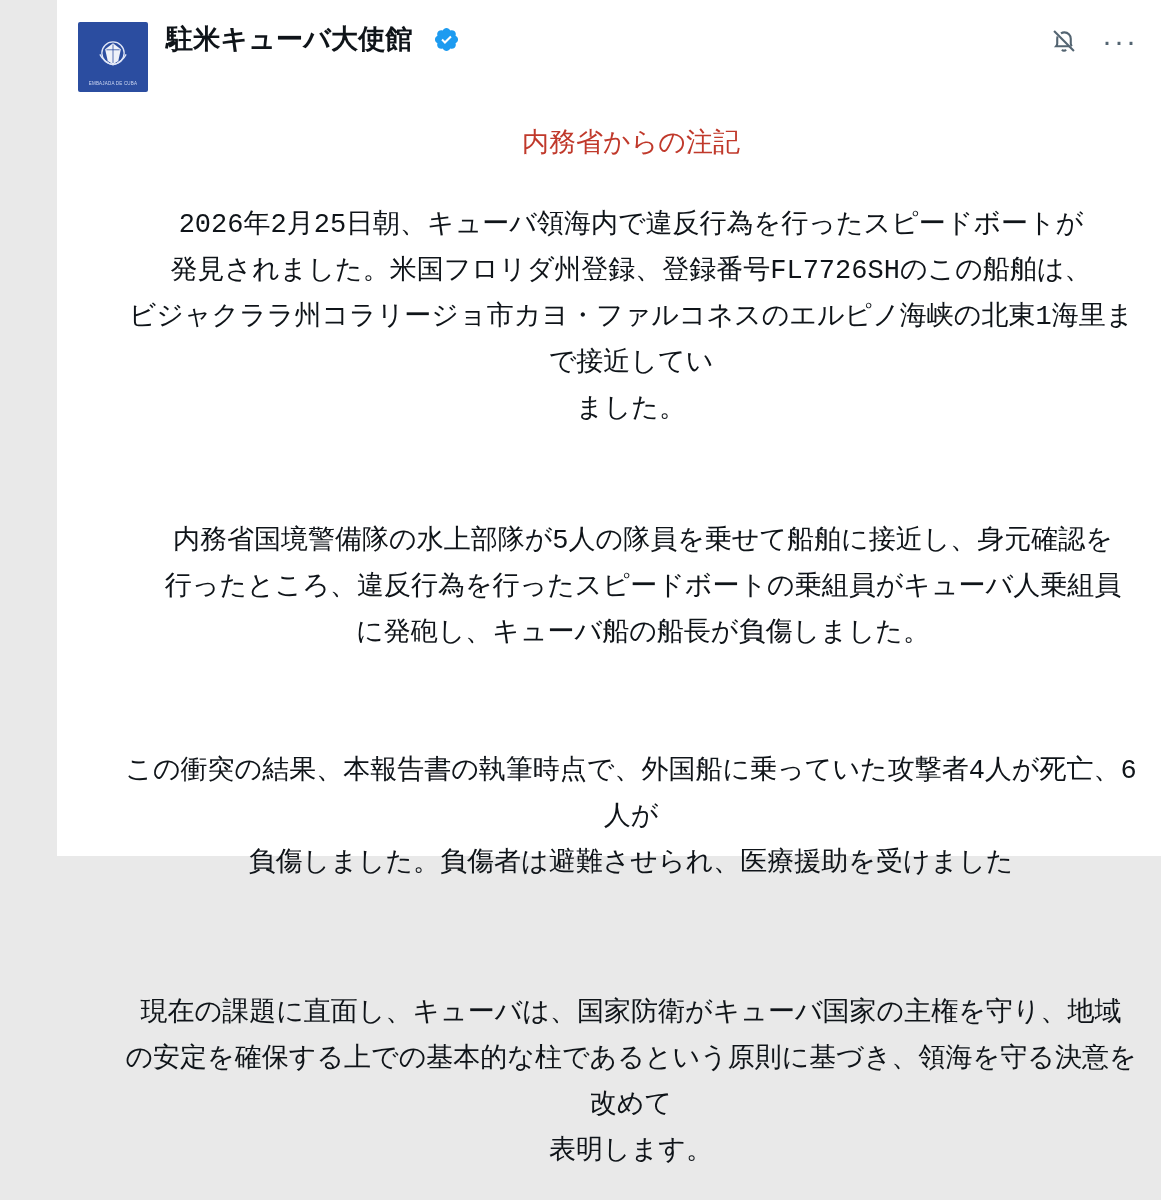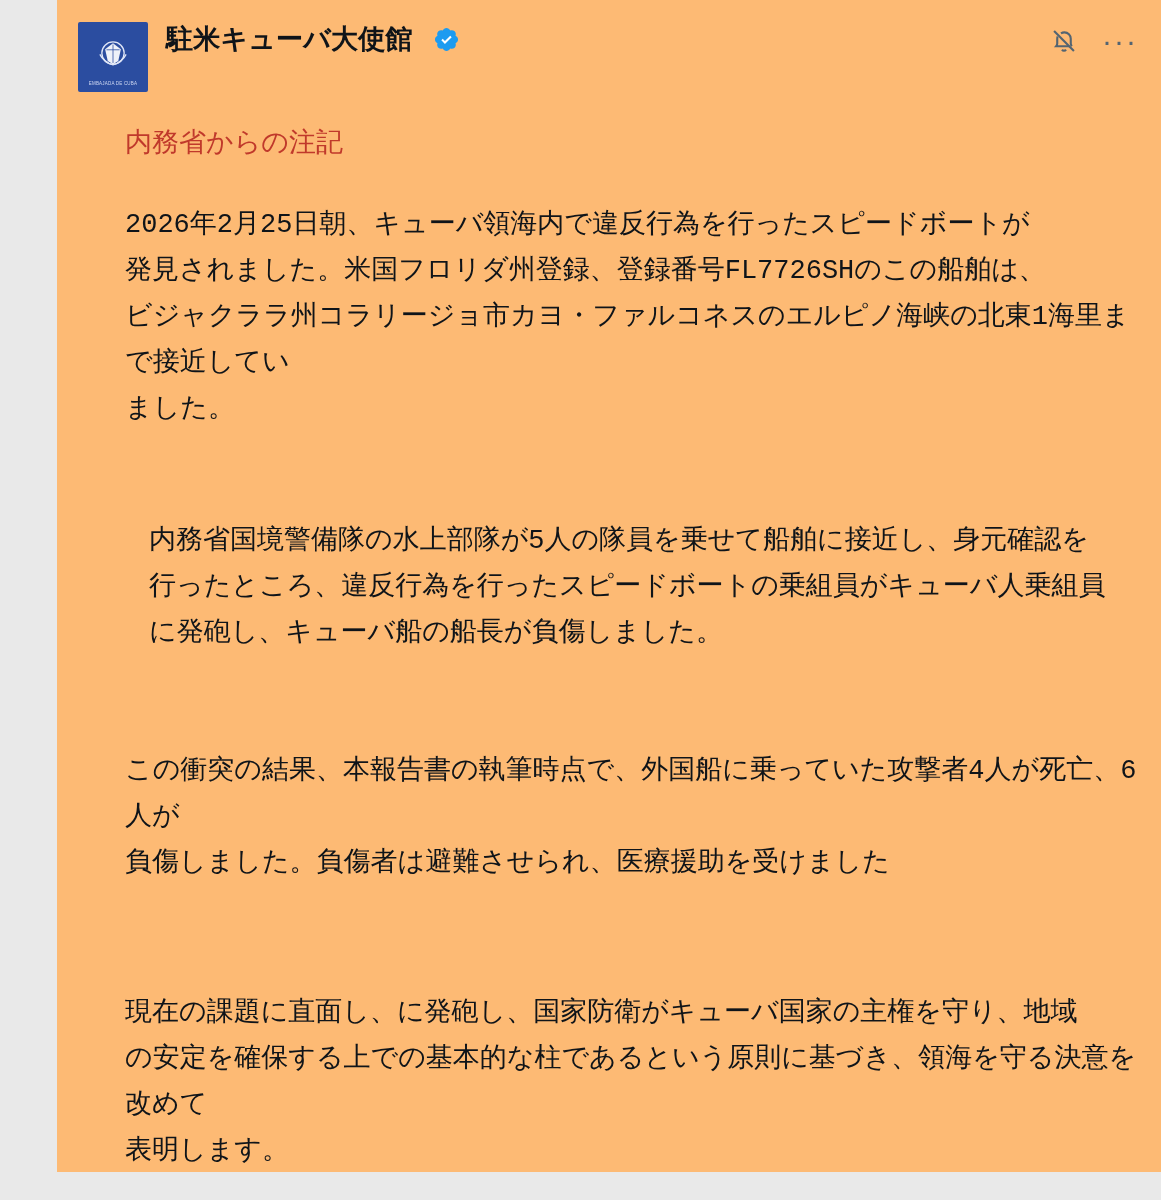--- a/index.html
+++ b/index.html
@@ -21,22 +21,22 @@
     background: #e9e9e9;
     overflow: hidden;
   }
 
   
   .tweet-card {
     position: absolute;
     left: 57px;
     top: 0;
     width: 1104px;
-    height: 1172px;
-    background: #fdba74;
+    height: 856px;
+    background: #ffffff;
     box-sizing: border-box;
     padding: 0;
   }
 
   
   .tweet-header {
     position: relative;
     display: flex;
     align-items: flex-start;
     padding: 22px 24px 0 21px;
@@ -129,20 +129,21 @@
     color: #536471;
     line-height: 10px;
     letter-spacing: 2px;
     font-family: "Liberation Sans", sans-serif;
   }
 
   
   .tweet-body {
     padding: 0 24px 0 68px;
     box-sizing: border-box;
+    text-align: center;
   }
 
   .tweet-title {
     color: #c0392b;
     font-size: 27px;
     line-height: 1.4;
     margin-top: 40px;
     margin-bottom: 0;
     font-family: "Liberation Sans", sans-serif;
     font-weight: 400;
@@ -213,21 +214,21 @@
       <div class="tweet-title">内務省からの注記</div>
       <div class="para p1">2026年2月25日朝、キューバ領海内で違反行為を行ったスピードボートが
 発見されました。米国フロリダ州登録、登録番号FL7726SHのこの船舶は、
 ビジャクララ州コラリージョ市カヨ・ファルコネスのエルピノ海峡の北東1海里まで接近してい
 ました。</div>
       <div class="para p2">内務省国境警備隊の水上部隊が5人の隊員を乗せて船舶に接近し、身元確認を
 行ったところ、違反行為を行ったスピードボートの乗組員がキューバ人乗組員
 に発砲し、キューバ船の船長が負傷しました。</div>
       <div class="para p3">この衝突の結果、本報告書の執筆時点で、外国船に乗っていた攻撃者4人が死亡、6人が
 負傷しました。負傷者は避難させられ、医療援助を受けました</div>
-      <div class="para p4">現在の課題に直面し、に発砲し、国家防衛がキューバ国家の主権を守り、地域
+      <div class="para p4">現在の課題に直面し、キューバは、国家防衛がキューバ国家の主権を守り、地域
 の安定を確保する上での基本的な柱であるという原則に基づき、領海を守る決意を改めて
 表明します。</div>
 
     </div>
 
   </div>
 
 </div>
 
 </body></html>

